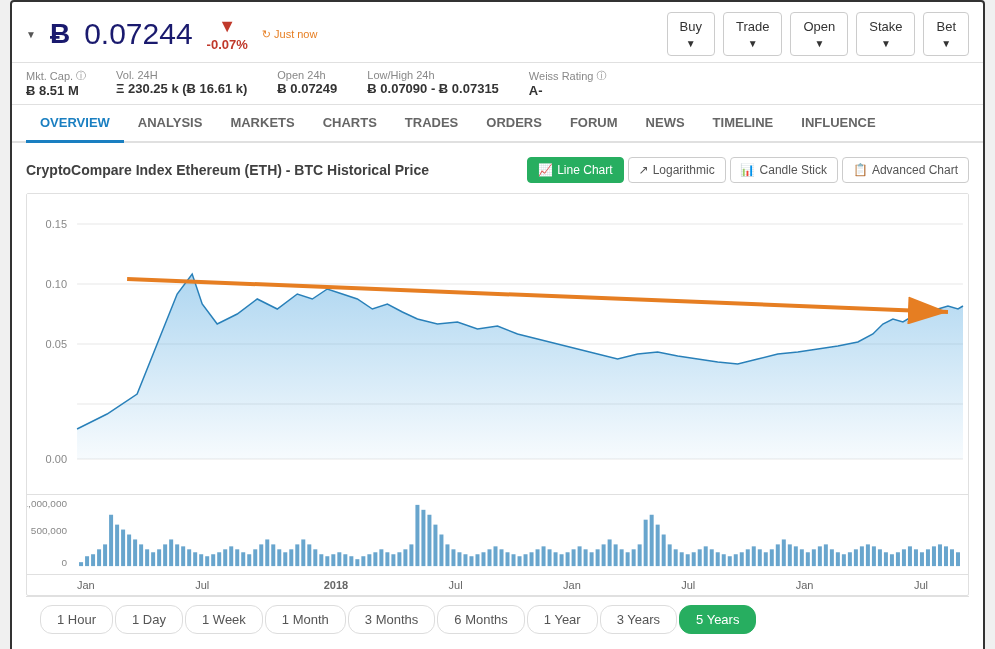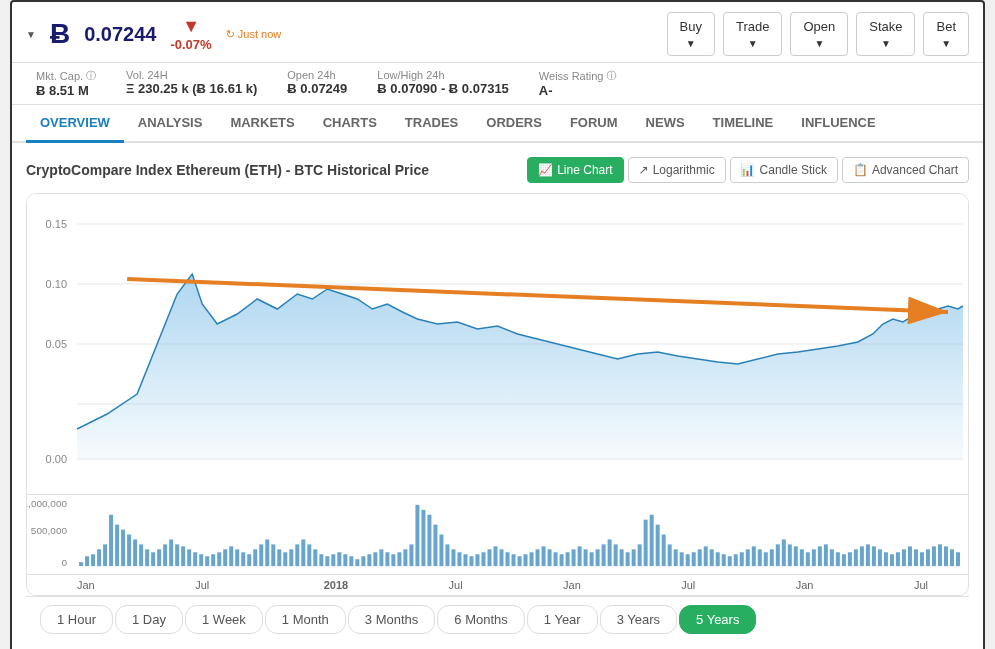--- a/index.html
+++ b/index.html
@@ -35,22 +35,22 @@
     .dropdown-arrow {
       font-size: 10px;
       color: #555;
     }
     .price-icon {
       font-size: 28px;
       font-weight: 900;
       color: #1a1a6e;
     }
     .price-value {
-      font-size: 20px;
-      font-weight: 700;
+      font-size: 30px;
+      font-weight: 400;
       color: #1a1a6e;
     }
     .price-change {
       display: flex;
       flex-direction: column;
       align-items: center;
     }
     .change-arrow {
       color: #c0392b;
       font-size: 18px;
@@ -80,21 +80,21 @@
       font-size: 13px;
       cursor: pointer;
       display: flex;
       align-items: center;
       gap: 4px;
       color: #333;
       flex-direction: column;
     }
     
     .stats-bar {
-      padding: 6px 24px;
+      padding: 6px 14px;
       display: flex;
       gap: 30px;
       border-bottom: 1px solid #e0e0e0;
       background: #fff;
     }
     .stat-item { display: flex; flex-direction: column; }
     .stat-label {
       font-size: 11px;
       color: #888;
       display: flex;
@@ -160,21 +160,21 @@
       gap: 4px;
     }
     .chart-type-btn.active {
       background: #27ae60;
       color: #fff;
       border-color: #27ae60;
     }
     
     .chart-wrapper {
       border: 1px solid #e0e0e0;
-      border-radius: 10px;
+      border-radius: 2px;
       overflow: hidden;
     }
     .main-chart {
       position: relative;
       height: 300px;
       background: #fff;
     }
     .chart-svg {
       width: 100%;
       height: 100%;

